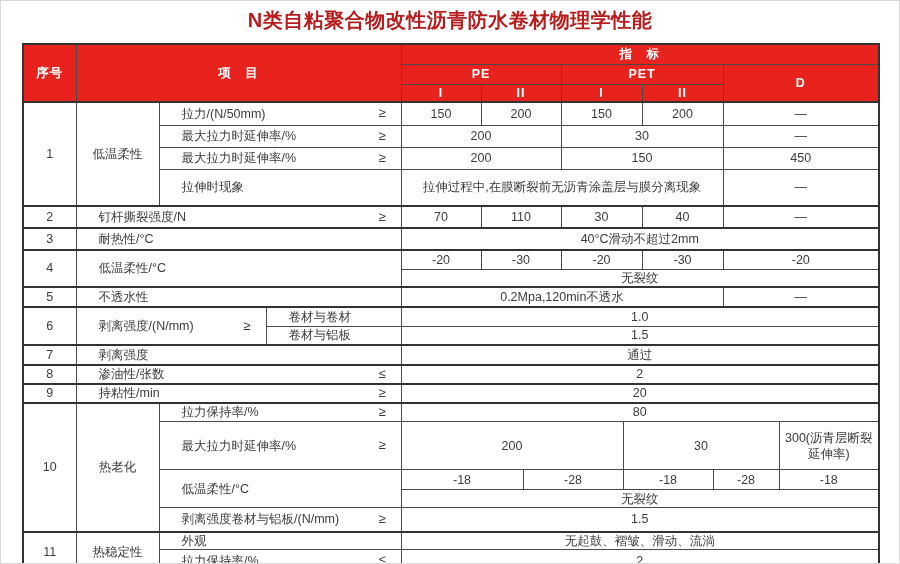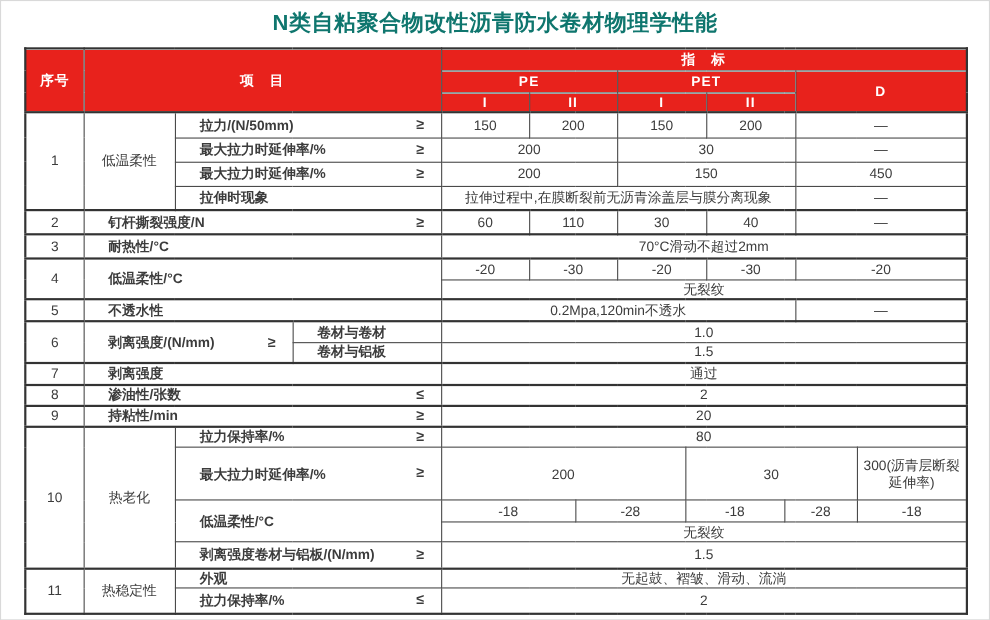--- a/index.html
+++ b/index.html
@@ -4,21 +4,21 @@
 <style>
   html,body{margin:0;padding:0;background:#fff;}
   .page{
     position:relative;width:898px;height:562px;background:#ffffff;
     border:1px solid #d9d9d9;overflow:hidden;
     font-family:"Liberation Sans","DejaVu Sans",sans-serif;
     color:var(--text,#3c3c3c);
   }
   .title{
     position:absolute;top:6px;left:0;width:100%;text-align:center;
-    font-size:20px;font-weight:bold;color:#0f766e;letter-spacing:0.5px;
+    font-size:20px;font-weight:bold;color:#b91c1c;letter-spacing:0.5px;
   }
   table.spec{
     position:absolute;left:21px;top:42px;width:856px;
     border-collapse:collapse;table-layout:fixed;
     font-size:12.5px;
   }
   table.spec{border:2px solid var(--bdark,#333);}
   table.spec td{
     border:1px solid var(--bline,#4a4a4a);
     text-align:center;vertical-align:middle;
@@ -26,21 +26,20 @@
   }
   thead td{
     background:var(--red,#e8221c);color:#fff;font-weight:bold;
     border-color:var(--bdark,#333);font-size:12.5px;letter-spacing:1px;
   }
   tr.sec>td{border-top:2px solid var(--bdark,#333);}
   .lab{
     display:flex;justify-content:space-between;align-items:center;
     width:100%;box-sizing:border-box;padding-left:20px;padding-right:13px;
     text-align:left;
-    font-weight:bold;
   }
   .lab .sym{font-size:13px;}
   .num{font-size:12.5px;}
   .wrapcell{word-break:break-all;line-height:1.45;padding:2px 4px;}
 </style>
 </head>
 <body>
 
 <div class="page">
   <div class="title">N类自粘聚合物改性沥青防水卷材物理学性能</div>
@@ -113,55 +112,55 @@
         <td colspan="2">
           <div class="lab">
               <span>最大拉力时延伸率/%</span>
               <span class="sym">≥</span>
             </div>
         </td>
         <td colspan="3">200</td>
         <td colspan="4">150</td>
         <td colspan="2">450</td>
       </tr>
-      <tr style="height:22px">
+      <tr style="height:37px">
         <td colspan="2">
           <div class="lab">
               <span>拉伸时现象</span>
               <span class="sym"></span>
             </div>
         </td>
         <td colspan="7">拉伸过程中,在膜断裂前无沥青涂盖层与膜分离现象</td>
         <td colspan="2">—</td>
       </tr>
 
       <tr class="sec" style="height:22px">
         <td class="num">2</td>
         <td colspan="3">
           <div class="lab">
               <span>钉杆撕裂强度/N</span>
               <span class="sym">≥</span>
             </div>
         </td>
-        <td>60</td>
+        <td>70</td>
         <td colspan="2">110</td>
         <td colspan="2">30</td>
         <td colspan="2">40</td>
         <td colspan="2">—</td>
       </tr>
 
       <tr class="sec" style="height:22px">
         <td class="num">3</td>
         <td colspan="3">
           <div class="lab">
               <span>耐热性/°C</span>
               <span class="sym"></span>
             </div>
         </td>
-        <td colspan="9">70°C滑动不超过2mm</td>
+        <td colspan="9">40°C滑动不超过2mm</td>
       </tr>
 
       <tr class="sec" style="height:19px">
         <td rowspan="2" class="num">4</td>
         <td colspan="3" rowspan="2">
           <div class="lab">
               <span>低温柔性/°C</span>
               <span class="sym"></span>
             </div>
         </td>

